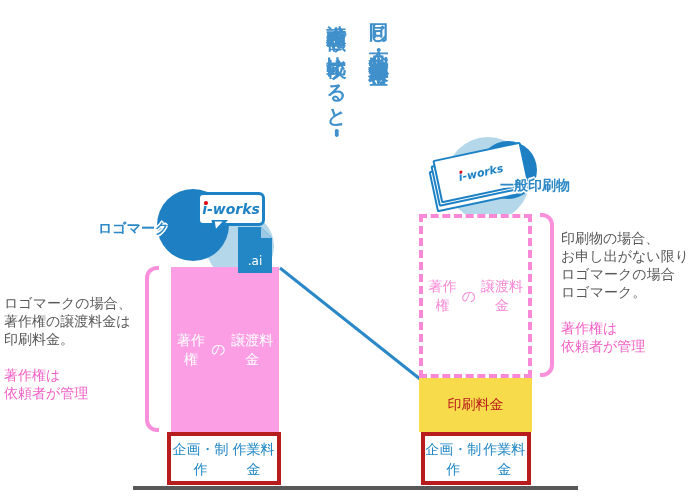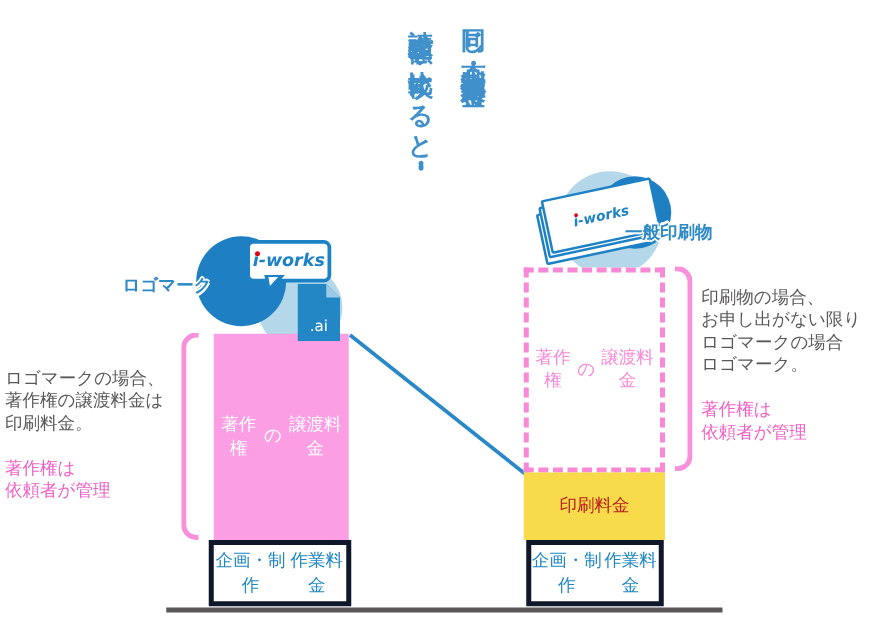--- a/index.html
+++ b/index.html
@@ -46,21 +46,21 @@
   
   .box { position:absolute; box-sizing:border-box; display:flex; 
          align-items:center; justify-content:center; text-align:center;
          font-weight:normal; z-index:2; }
   .pink-solid { left:171px; top:267px; width:108px; height:165px; background:#FC9EE4;
                 color:#fff; font-size:14px; line-height:19px; }
   .pink-dashed { left:419px; top:214px; width:113px; height:164px; background:#fff;
                  border:4px dashed #F988D6; color:#F988D6; font-size:14px; line-height:19px; }
   .yellow-box { left:419px; top:378px; width:113px; height:54px; background:#F7DB4A;
                 color:#b91c1c; font-size:14px; }
-  .work-box { background:#fff; border:4px solid #0f172a; color:#1E86C4;
+  .work-box { background:#fff; border:4px solid #b91c1c; color:#1E86C4;
               font-size:14px; line-height:20px; }
   .work-left { left:167px; top:432px; width:114px; height:53px; }
   .work-right { left:421px; top:432px; width:110px; height:53px; }
 
   
   .bracket { position:absolute; box-sizing:border-box; z-index:3; }
   .bracket-left { left:145px; top:266px; width:14px; height:166px;
                   border:4px solid #FA8FDC; border-right:none; border-radius:12px 0 0 12px; }
   .bracket-right { left:540px; top:213px; width:14px; height:164px;
                    border:4px solid #FA8FDC; border-left:none; border-radius:0 12px 12px 0; }

